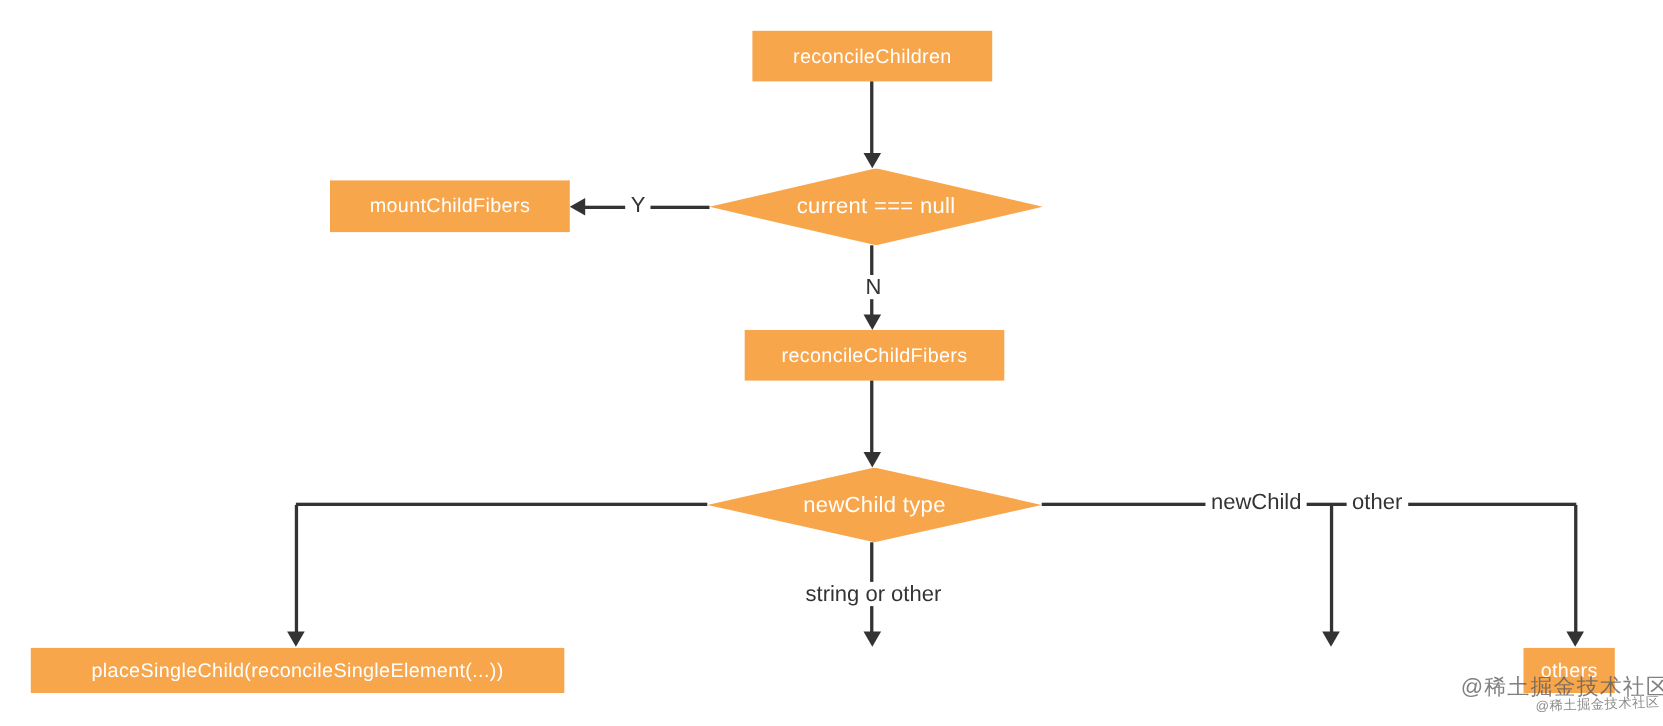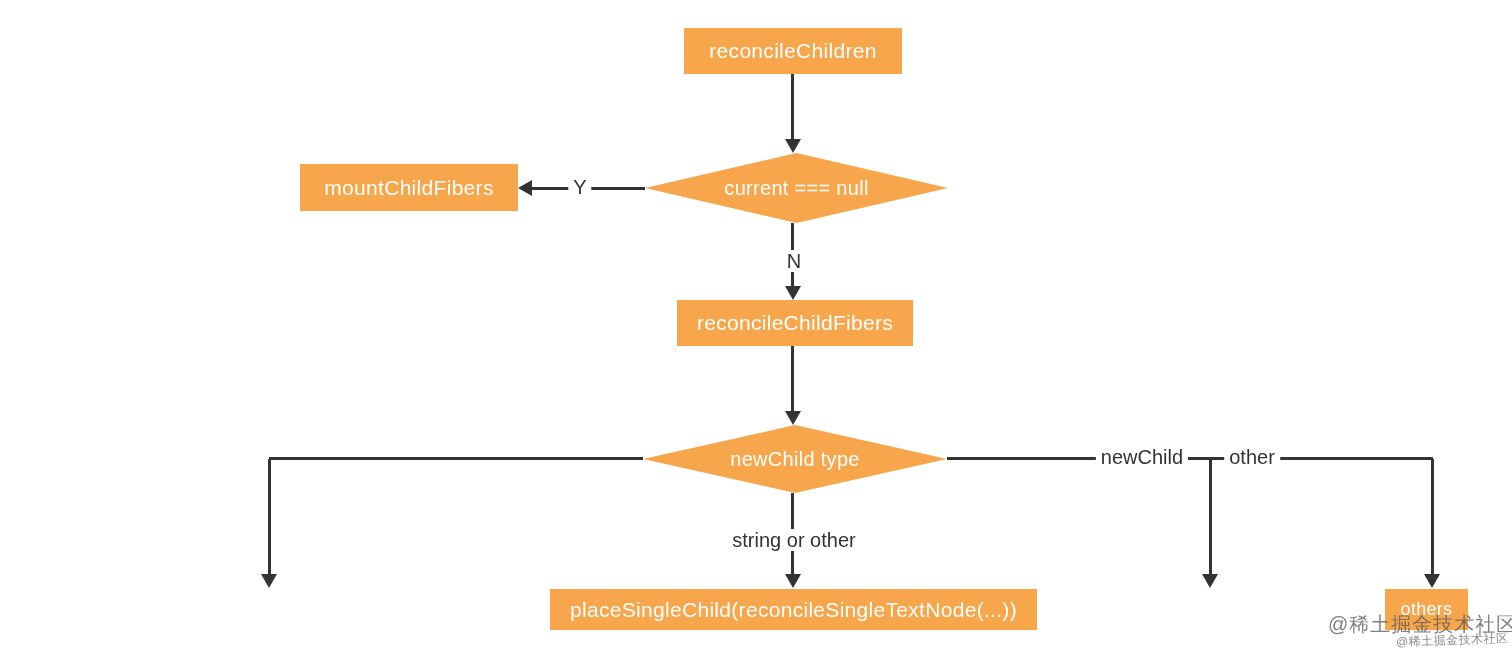--- a/index.html
+++ b/index.html
@@ -12,21 +12,21 @@
     background: #ffffff;
     overflow: hidden;
   }
   .node {
     position: absolute;
     background: #F8A64C;
     color: #ffffff;
     display: flex;
     align-items: center;
     justify-content: center;
-    font-size: 21px;
+    font-size: 18px;
     letter-spacing: 0.3px;
     white-space: nowrap;
   }
   .diamond {
     position: absolute;
     background: #F8A64C;
     clip-path: polygon(50% 0%, 100% 50%, 50% 100%, 0% 50%);
     display: flex;
     align-items: center;
     justify-content: center;
@@ -113,26 +113,26 @@
   <div class="arrow-down" style="left:785px; top:411px;"></div>
 
   <div class="diamond" style="left:643px; top:425px; width:304px; height:68px;">
     <span>newChild type</span>
   </div>
 
   <div class="hline" style="left:269px; top:457px; width:374px;"></div>
   <div class="vline" style="left:268px; top:459px; height:118px;"></div>
   <div class="arrow-down" style="left:261px; top:574px;"></div>
 
+  <div class="node" style="left:28px; top:589px; width:485px; height:41px;">placeSingleChild(reconcileSingleElement(...))</div>
 
   <div class="vline" style="left:791px; top:493px; height:84px;"></div>
   <div class="edge-label centered" style="left:794px; top:529px;">string or other</div>
   <div class="arrow-down" style="left:785px; top:574px;"></div>
 
-  <div class="node" style="left:550px; top:589px; width:487px; height:41px;">placeSingleChild(reconcileSingleTextNode(...))</div>
 
   <div class="hline" style="left:947px; top:457px; width:486px;"></div>
   <div class="edge-label centered" style="left:1142px; top:446px;">newChild</div>
   <div class="vline" style="left:1209px; top:459px; height:118px;"></div>
   <div class="arrow-down" style="left:1202px; top:574px;"></div>
 
   <div class="edge-label centered" style="left:1252px; top:446px;">other</div>
   <div class="vline" style="left:1431px; top:459px; height:118px;"></div>
   <div class="arrow-down" style="left:1424px; top:574px;"></div>
 

